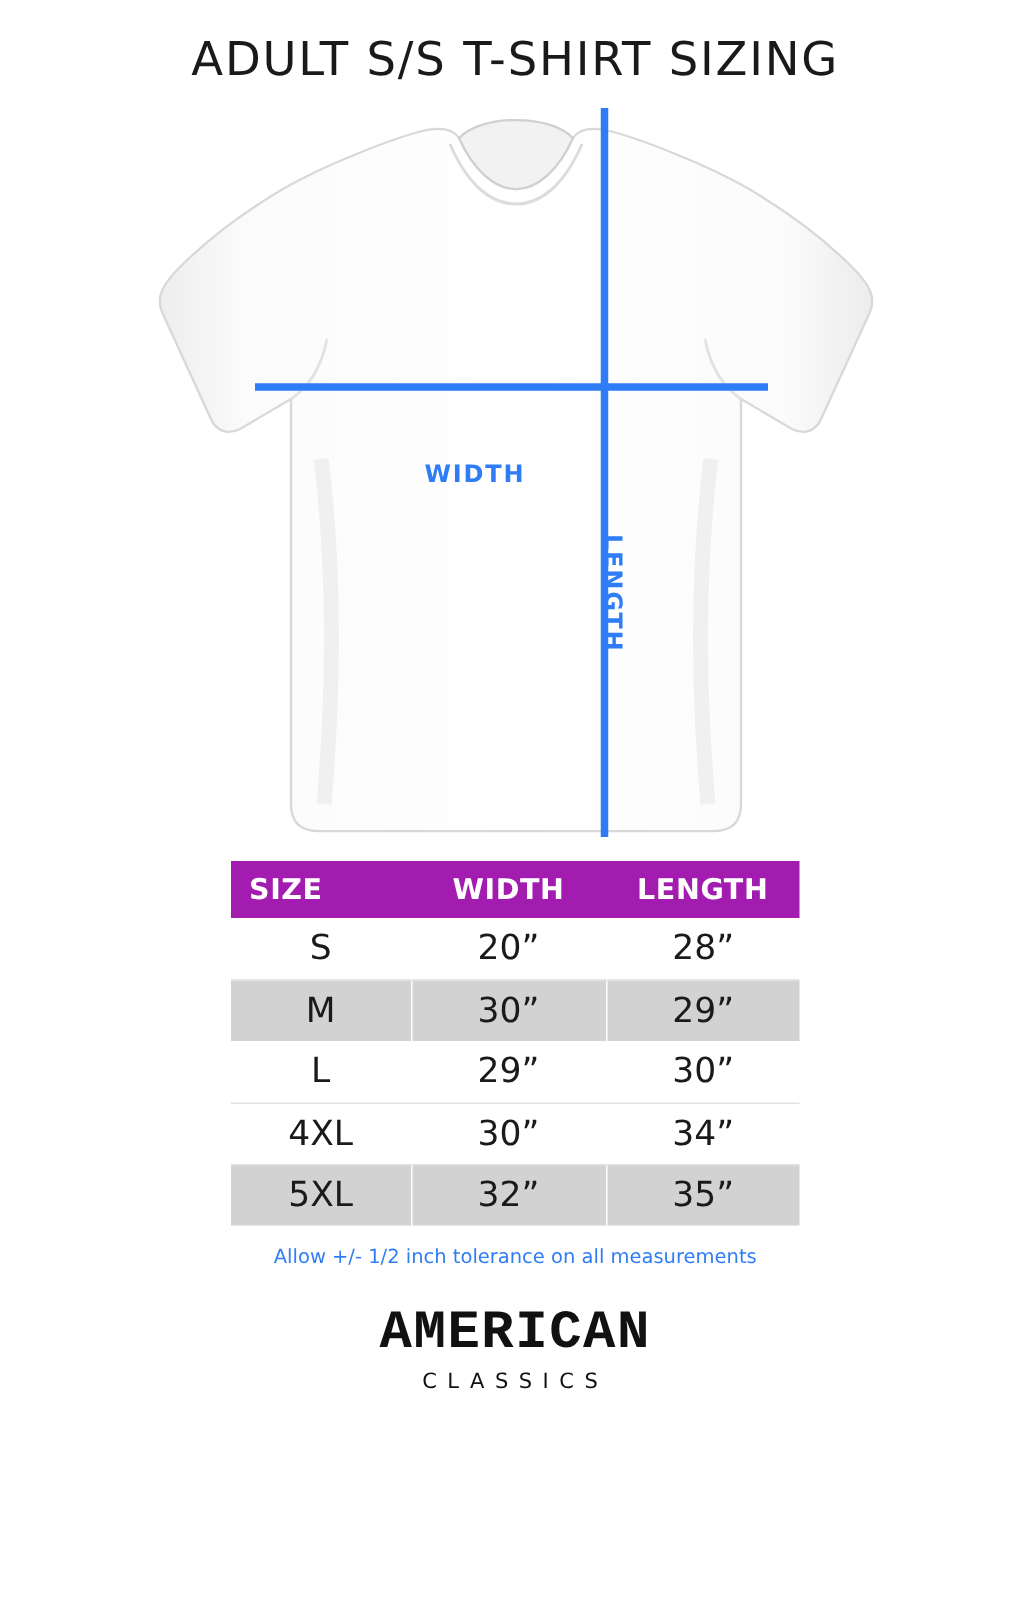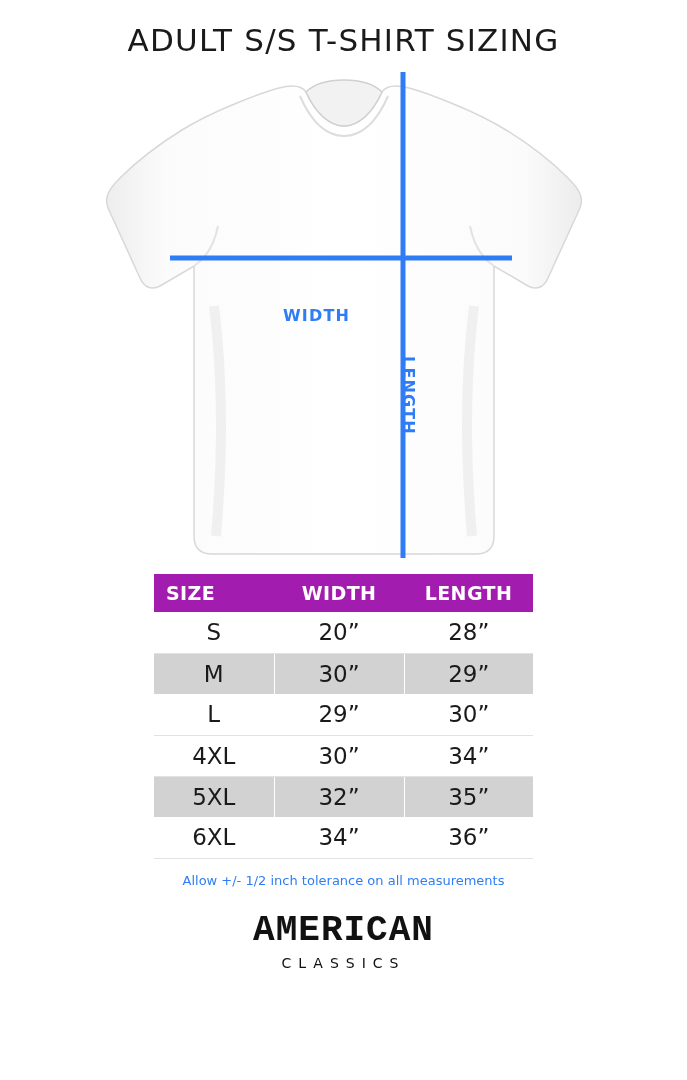--- a/index.html
+++ b/index.html
@@ -210,25 +210,20 @@
         <tr class="row-odd">
           <td>4XL</td>
           <td>30”</td>
           <td>34”</td>
         </tr>
         <tr class="row-even">
           <td>5XL</td>
           <td>32”</td>
           <td>35”</td>
         </tr>
-        <tr class="row-odd">
-          <td>6XL</td>
-          <td>34”</td>
-          <td>36”</td>
-        </tr>
       </tbody>
     </table>
   </div>
 
   <div class="tolerance">Allow +/- 1/2 inch tolerance on all measurements</div>
 
   <div class="brand">
     <div class="brand-main">AMERICAN</div>
     <div class="brand-sub">CLASSICS</div>
   </div>

